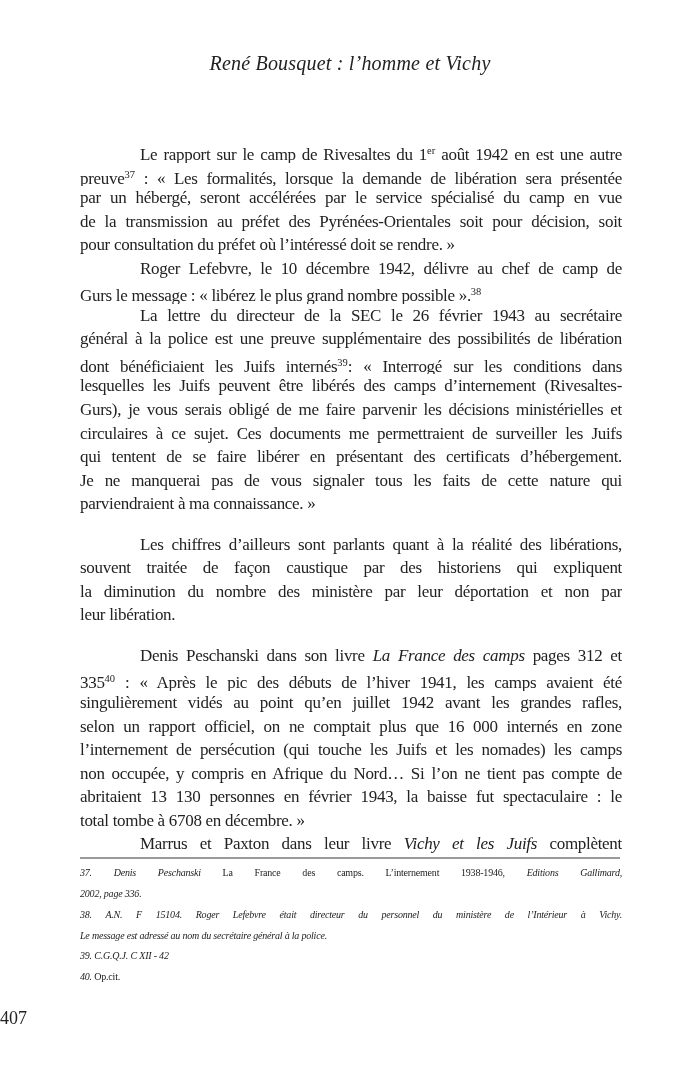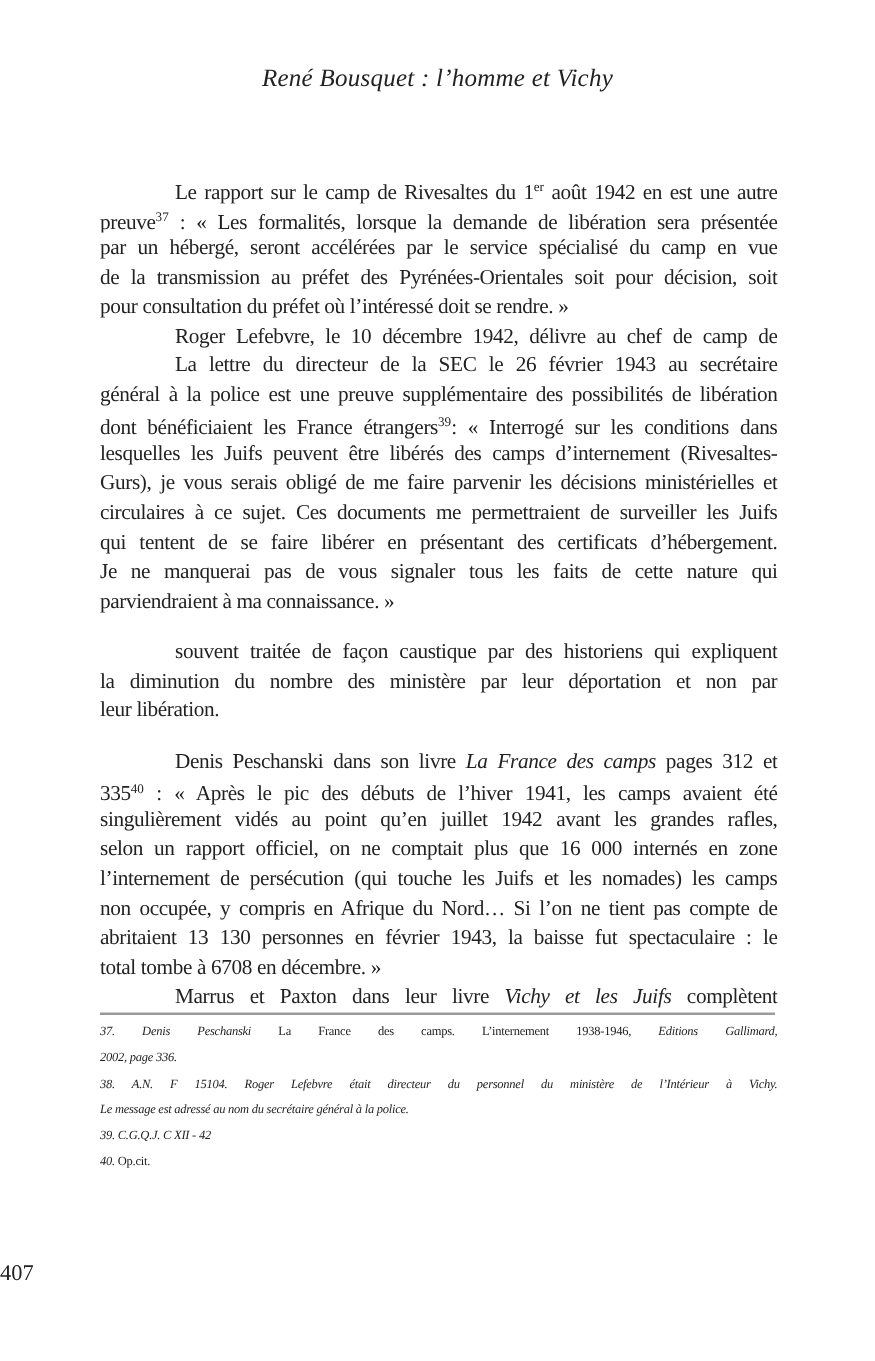--- a/index.html
+++ b/index.html
@@ -90,33 +90,35 @@
     <div id="paragraphs">
         <div class="paragraph">
           <div class="line jl"><span>Le rapport sur le camp de Rivesaltes du 1</span><span class="seg-sup">er</span><span> août 1942 en est une autre</span></div>
           <div class="line jl"><span>preuve</span><span class="seg-sup">37</span><span> : « Les formalités, lorsque la demande de libération sera présentée</span></div>
           <div class="line jl"><span>par un hébergé, seront accélérées par le service spécialisé du camp en vue</span></div>
           <div class="line jl"><span>de la transmission au préfet des Pyrénées-Orientales soit pour décision, soit</span></div>
           <div class="line"><span>pour consultation du préfet où l’intéressé doit se rendre. »</span></div>
         </div>
         <div class="paragraph">
           <div class="line jl"><span>Roger Lefebvre, le 10 décembre 1942, délivre au chef de camp de</span></div>
+          <div class="line"><span>Gurs le message : « libérez le plus grand nombre possible ».</span><span class="seg-sup">38</span></div>
         </div>
         <div class="paragraph">
           <div class="line jl"><span>La lettre du directeur de la SEC le 26 février 1943 au secrétaire</span></div>
           <div class="line jl"><span>général à la police est une preuve supplémentaire des possibilités de libération</span></div>
-          <div class="line jl"><span>dont bénéficiaient les France étrangers</span><span class="seg-sup">39</span><span>: « Interrogé sur les conditions dans</span></div>
+          <div class="line jl"><span>dont bénéficiaient les Juifs internés</span><span class="seg-sup">39</span><span>: « Interrogé sur les conditions dans</span></div>
           <div class="line jl"><span>lesquelles les Juifs peuvent être libérés des camps d’internement (Rivesaltes-</span></div>
           <div class="line jl"><span>Gurs), je vous serais obligé de me faire parvenir les décisions ministérielles et</span></div>
           <div class="line jl"><span>circulaires à ce sujet. Ces documents me permettraient de surveiller les Juifs</span></div>
           <div class="line jl"><span>qui tentent de se faire libérer en présentant des certificats d’hébergement.</span></div>
           <div class="line jl"><span>Je ne manquerai pas de vous signaler tous les faits de cette nature qui</span></div>
           <div class="line"><span>parviendraient à ma connaissance. »</span></div>
         </div>
         <div class="paragraph spaced">
+          <div class="line jl"><span>Les chiffres d’ailleurs sont parlants quant à la réalité des libérations,</span></div>
           <div class="line jl"><span>souvent traitée de façon caustique par des historiens qui expliquent</span></div>
           <div class="line jl"><span>la diminution du nombre des ministère par leur déportation et non par</span></div>
           <div class="line"><span>leur libération.</span></div>
         </div>
         <div class="paragraph spaced">
           <div class="line jl"><span>Denis Peschanski dans son livre </span><span class="seg-i">La France des camps</span><span> pages 312 et</span></div>
           <div class="line jl"><span>335</span><span class="seg-sup">40</span><span> : « Après le pic des débuts de l’hiver 1941, les camps avaient été</span></div>
           <div class="line jl"><span>singulièrement vidés au point qu’en juillet 1942 avant les grandes rafles,</span></div>
           <div class="line jl"><span>selon un rapport officiel, on ne comptait plus que 16 000 internés en zone</span></div>
           <div class="line jl"><span>l’internement de persécution (qui touche les Juifs et les nomades) les camps</span></div>

